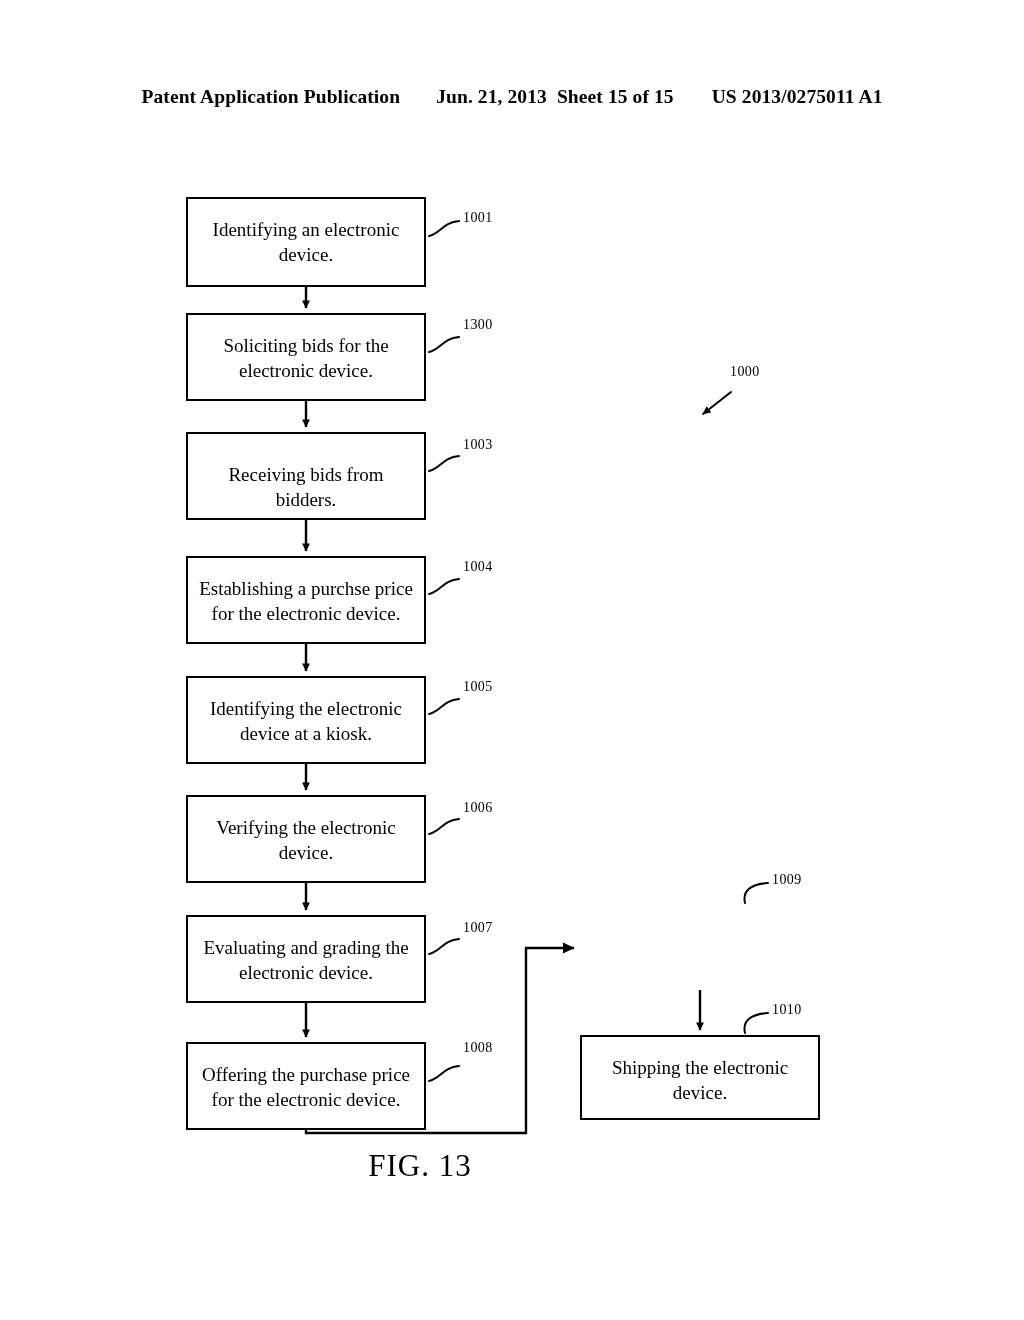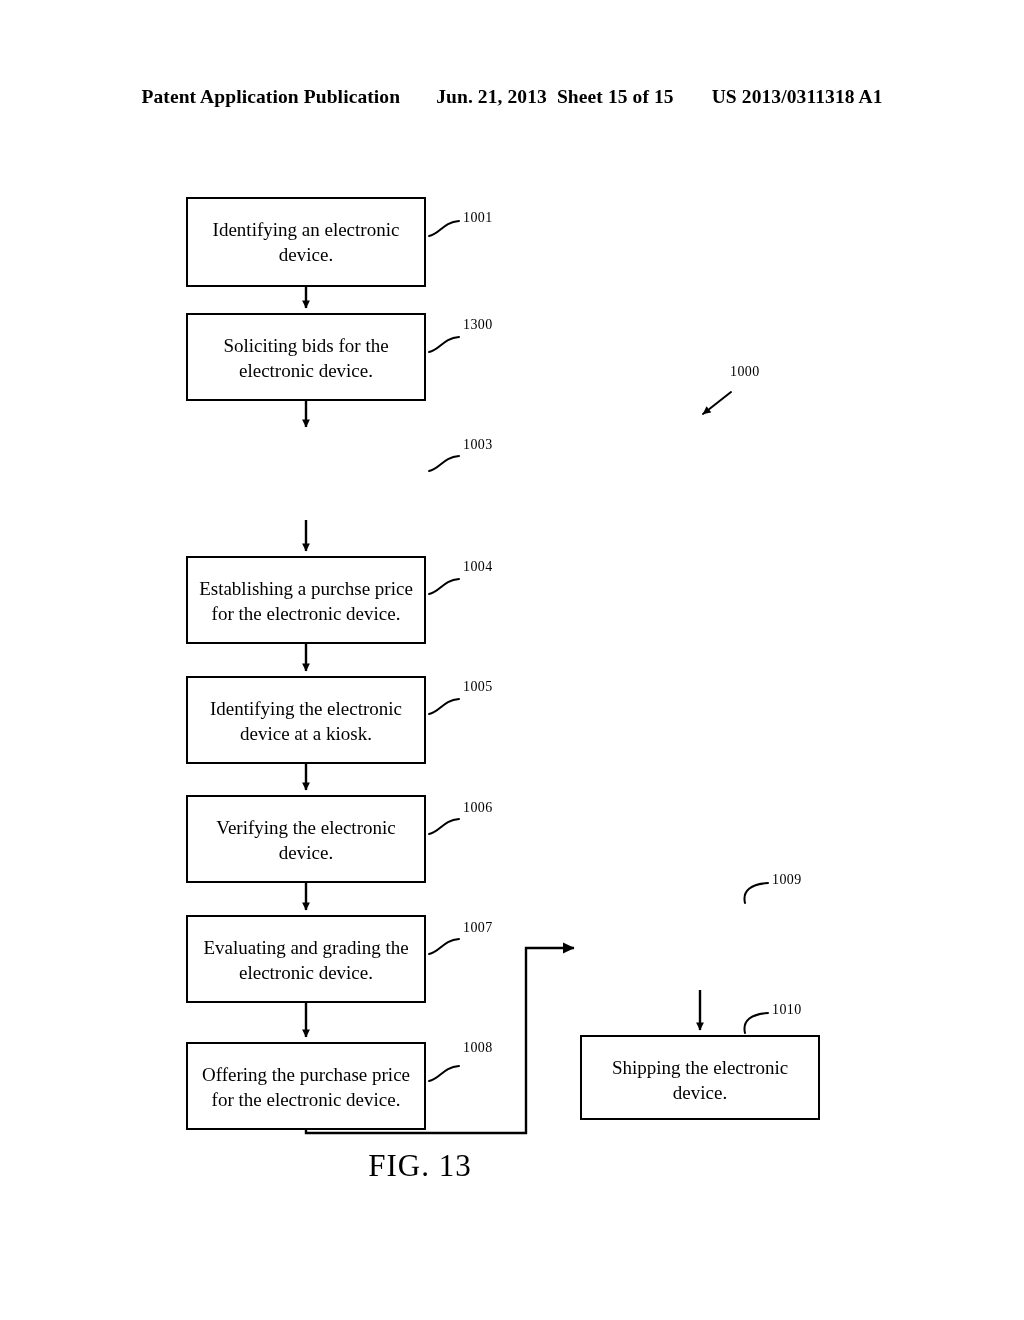--- a/index.html
+++ b/index.html
@@ -110,21 +110,21 @@
     letter-spacing: 1px;
   }
 </style>
 </head>
 <body>
 
 <div class="page-header">
   <span class="hdr-pub">Patent Application Publication</span>
   <span class="hdr-date">Jun. 21, 2013</span>
   <span class="hdr-sheet">Sheet 15 of 15</span>
-  <span class="hdr-num">US 2013/0311318 A1</span>
+  <span class="hdr-num">US 2013/0275011 A1</span>
 </div>
 
 <div class="figure">
 
   <svg viewBox="0 0 1024 1320">
     <defs>
       <marker id="arrowhead" markerWidth="9" markerHeight="9" refX="7.6" refY="4.5" orient="auto" markerUnits="userSpaceOnUse">
         <path d="M0,0.6 L8.2,4.5 L0,8.4 Z" fill="#000000"></path>
       </marker>
       <marker id="arrowhead-lg" markerWidth="13" markerHeight="13" refX="11" refY="6.5" orient="auto" markerUnits="userSpaceOnUse">
@@ -164,20 +164,23 @@
     </g>
   </svg>
 
   <div class="fbox col-left b1001">
     <div class="fbox-text">Identifying an electronic
 device.</div>
   </div>
   <div class="fbox col-left b1002">
     <div class="fbox-text">Soliciting bids for the
 electronic device.</div>
+  </div>
+  <div class="fbox col-left b1003">
+    <div class="fbox-text">Receiving bids from bidders.</div>
   </div>
   <div class="fbox col-left b1004">
     <div class="fbox-text">Establishing a purchse price
 for the electronic device.</div>
   </div>
   <div class="fbox col-left b1005">
     <div class="fbox-text">Identifying the electronic
 device at a kiosk.</div>
   </div>
   <div class="fbox col-left b1006">

